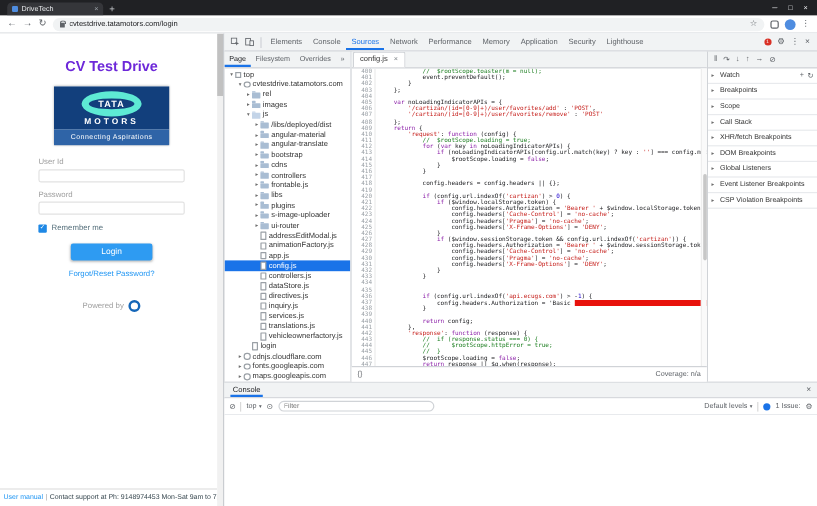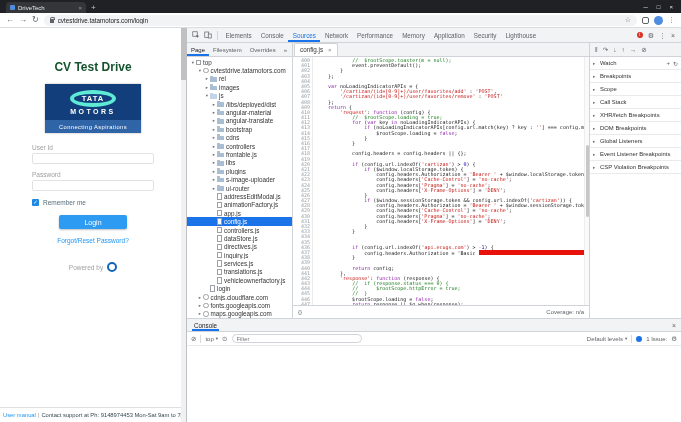--- a/index.html
+++ b/index.html
@@ -23,24 +23,24 @@
 .url{font-size:6.3px;color:#202124;flex:1;white-space:nowrap;overflow:hidden}
 .star{color:#5f6368;font-size:7px}
 .ext-ic{width:7px;height:7px;border:1px solid #5f6368;border-radius:2px;flex:none}
 .avatar{width:9px;height:9px;border-radius:50%;background:#4f8de0;flex:none}
 .menu-dots{color:#5f6368;font-size:7px}
 
 
 .page{position:absolute;top:28px;left:0;width:186px;bottom:0;background:#fff;overflow:hidden}
 .page-scrollbar{position:absolute;top:0;right:0;width:5px;bottom:0;background:#f1f1f1}
 .page-thumb{width:5px;height:52px;background:#c1c1c1}
-.page-title{margin-top:32px;text-align:center;font-size:12px;font-weight:bold;color:#14532d}
+.page-title{margin-top:20px;text-align:center;font-size:12px;font-weight:bold;color:#6d28d9}
 .tata{width:96px;margin:10px auto 0;box-shadow:0 0 2px rgba(0,0,0,.3)}
 .tata-top{background:var(--tata-blue,#123f7c);height:36px;display:flex;flex-direction:column;align-items:center;justify-content:center;gap:1px}
-.tata-oval{border:4px solid #5eead4;border-radius:50%;padding:0 8px;color:#fff;font-weight:bold;font-size:7.5px;letter-spacing:1px}
+.tata-oval{border:6px solid #5eead4;border-radius:50%;padding:0 8px;color:#fff;font-weight:bold;font-size:7.5px;letter-spacing:1px}
 .tata-motors{color:#fff;font-weight:bold;font-size:7px;letter-spacing:2.5px}
 .tata-band{background:var(--tata-band-blue,#2f64a7);height:13px;display:flex;align-items:center;justify-content:center;color:#fff;font-size:5.8px;letter-spacing:.4px}
 .form{width:122px;margin:11px auto 0}
 .f-label{font-size:6.5px;color:#9e9e9e;margin-top:7px}
 .f-input{display:block;width:100%;height:11px;border:1px solid #e2e2e2;border-radius:2px;margin-top:2px;background:#fff;font-size:6.5px;padding:0 3px;outline:none}
 .remember{display:flex;align-items:center;gap:4px;margin-top:8px}
 .cb{width:7px;height:7px;background:#1e88e5;border-radius:1px;color:#fff;font-size:5.5px;line-height:7px;text-align:center;flex:none}
 .remember-label{font-size:6.5px;color:#546e7a}
 .login-btn{display:block;width:68px;height:14px;margin:9px auto 0;background:var(--login-button-blue,#2e9bf2);border:none;border-radius:2px;color:#fff;font-size:7px;box-shadow:0 1px 2px rgba(0,0,0,.25)}
 .forgot{display:block;text-align:center;margin-top:8px;font-size:6.5px;color:var(--link-blue,#2196f3);text-decoration:none}

